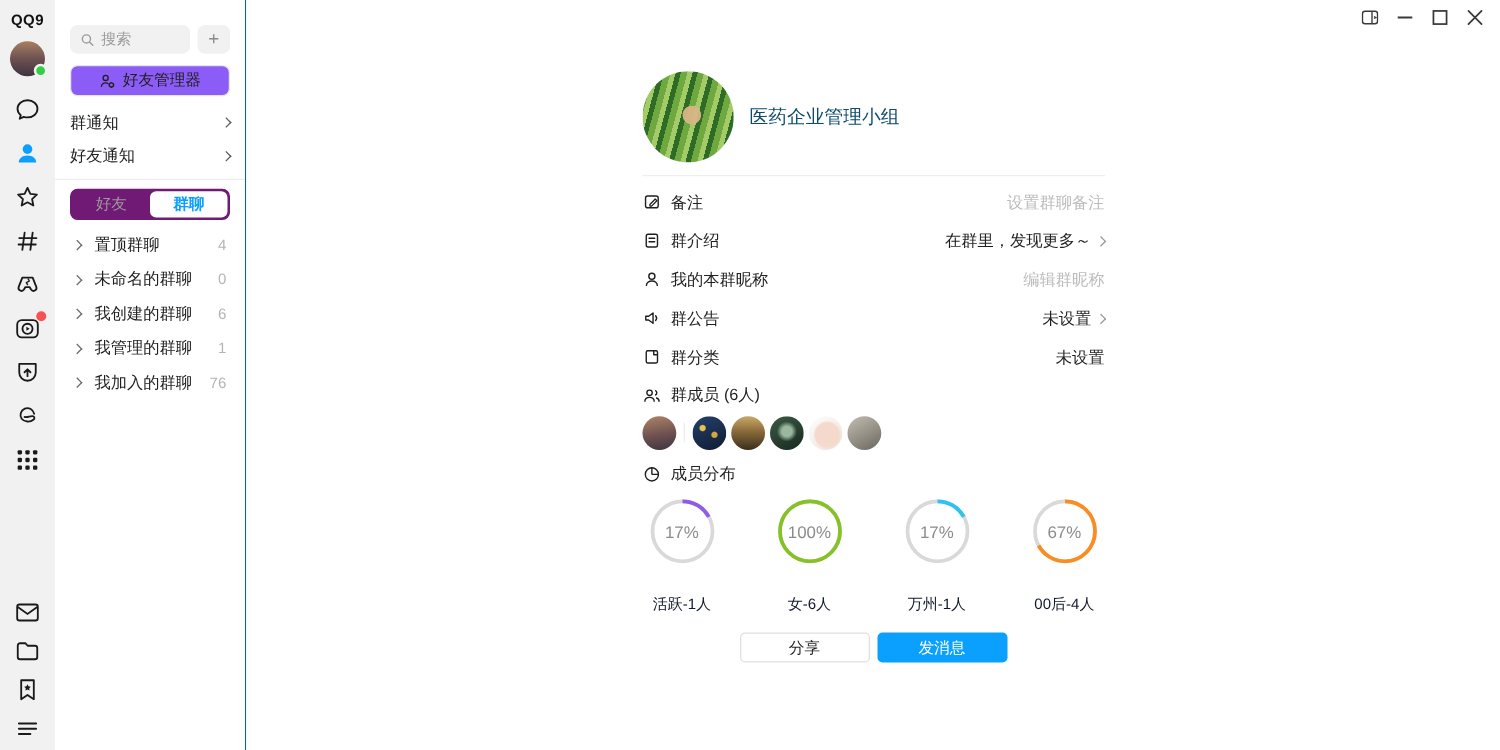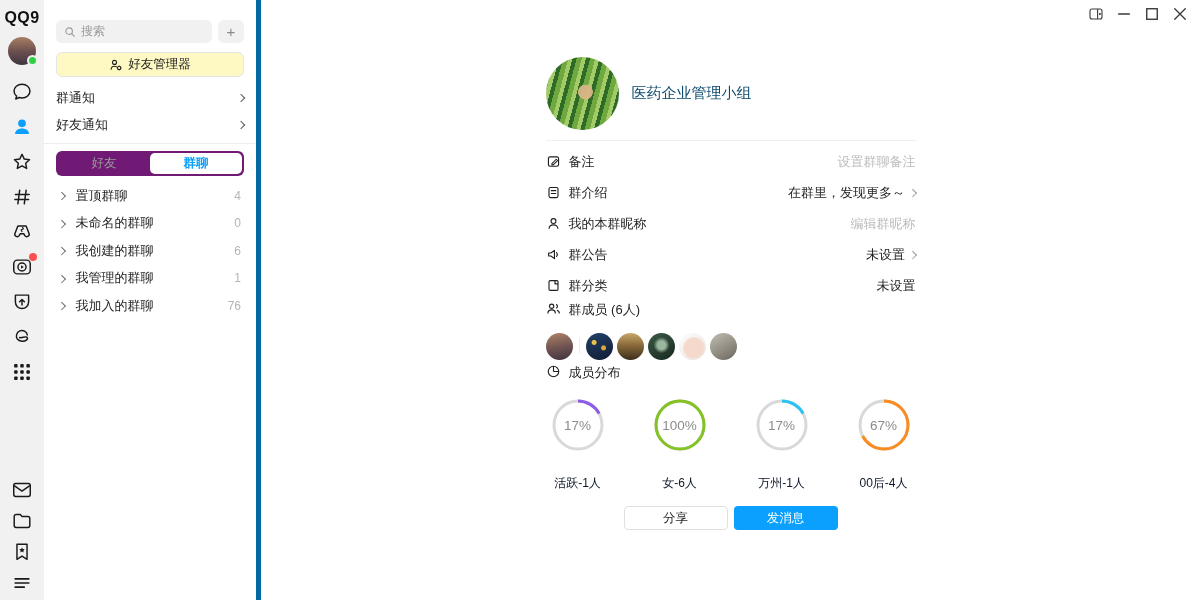--- a/index.html
+++ b/index.html
@@ -2,40 +2,40 @@
 <html><head>
 <meta charset="utf-8">
 <style>
   * { margin:0; padding:0; box-sizing:border-box; }
   html,body { width:1200px; height:600px; overflow:hidden; }
   body { font-family:"Liberation Sans", sans-serif; background:#fff; color:#1f1f1f; }
   .app { display:flex; width:1200px; height:600px; }
 
   
   .rail { width:44px; background:#f1f1f2; display:flex; flex-direction:column; align-items:center; padding:9px 0 6px; flex-shrink:0; }
-  .logo { font-size:16px; font-weight:700; color:#111; letter-spacing:.4px; }
+  .logo { font-size:12px; font-weight:700; color:#111; letter-spacing:.4px; }
   .rail-avatar { position:relative; width:28px; height:28px; border-radius:50%; margin-top:10px;
     background:linear-gradient(180deg,#a97f63 0%,#6d5150 50%,#3e3440 100%); }
   .status-dot { position:absolute; right:-2px; bottom:-1px; width:11px; height:11px; border-radius:50%;
     background:#2fd045; border:2px solid #f1f1f2; }
   .rail-nav { display:flex; flex-direction:column; gap:12px; margin-top:15px; align-items:center; }
   .rail-icon { width:23px; height:23px; position:relative; display:flex; align-items:center; justify-content:center; cursor:pointer; }
   .rail-icon svg { width:22px; height:22px; }
   .red-dot { position:absolute; top:-2px; right:-3px; width:8px; height:8px; border-radius:50%; background:#fa5151; }
   .rail-bottom { margin-top:auto; display:flex; flex-direction:column; gap:9px; align-items:center; }
   .rail-bottom .rail-icon { width:22px; height:22px; }
 
   
-  .panel { width:217px; background:#fff; border-right:5px solid #0369a1; padding:20px 12px 0; position:relative; flex-shrink:0; }
+  .panel { width:153px; background:#fff; border-right:1px solid #0369a1; padding:20px 12px 0; position:relative; flex-shrink:0; }
   .search-row { display:flex; gap:6px; }
   .search-box { flex:1; height:23px; background:#f1f1f2; border-radius:6px; display:flex; align-items:center; padding:0 8px; gap:5px; }
   .search-box svg { width:12px; height:12px; }
   .search-placeholder { font-size:12px; color:#9b9b9b; }
   .add-btn { width:26px; height:23px; background:#f1f1f2; border:none; border-radius:6px; color:#8a8a8a; font-size:15px; line-height:1; cursor:pointer; }
-  .manager-btn { margin-top:9px; width:100%; height:25px; background:#fef9c3; border:1px solid #e5e5e5; border-radius:6px;
+  .manager-btn { margin-top:9px; width:100%; height:25px; background:#8b5cf6; border:1px solid #e5e5e5; border-radius:6px;
     font-size:12.5px; color:#1f1f1f; display:flex; align-items:center; justify-content:center; gap:5px; cursor:pointer; font-family:inherit; }
   .manager-btn svg { width:14px; height:14px; }
   .notif-rows { margin-top:7px; }
   .notif-row { height:27px; display:flex; align-items:center; justify-content:space-between; font-size:13px; cursor:pointer; }
   .chev { width:6px; height:6px; border-right:1.4px solid #5a5a5a; border-top:1.4px solid #5a5a5a; transform:rotate(45deg); flex-shrink:0; }
   .panel-divider { height:1px; background:#ededed; margin:5px -12px 0; }
   .tabs { margin-top:7px; height:25px; background:#701a75; border-radius:6px; display:flex; padding:2px; }
   .tab { flex:1; display:flex; align-items:center; justify-content:center; font-size:12.5px; color:#9a9a9a; border-radius:5px; cursor:pointer; }
   .tab.active { background:#fff; color:#0ca0fe; font-weight:700; }
   .group-list { margin-top:6px; }
@@ -59,21 +59,21 @@
   .head-divider { height:1px; background:#efefef; margin-top:10px; }
 
   .field-rows { margin-top:5px; }
   .field-row { height:31px; display:flex; align-items:center; font-size:13px; cursor:pointer; }
   .field-icon { width:15px; height:15px; margin-right:8px; display:flex; }
   .field-icon svg { width:15px; height:15px; }
   .field-value { margin-left:auto; display:flex; align-items:center; gap:5px; font-size:13px; }
   .field-value.muted .val { color:#bcbcbc; }
   .val-chev { width:5.5px; height:5.5px; border-right:1.3px solid #9a9a9a; border-top:1.3px solid #9a9a9a; transform:rotate(45deg); margin-top:1px; }
 
-  .section-label { display:flex; align-items:flex-start; gap:8px; font-size:13px; height:30px; }
+  .section-label { display:flex; align-items:center; gap:8px; font-size:13px; height:30px; }
   .section-label svg { width:15px; height:15px; }
   .avatar-strip { display:flex; align-items:center; gap:4px; margin-top:1px; height:28px; }
   .member-avatar { width:27px; height:27px; border-radius:50%; cursor:pointer; flex-shrink:0; }
   .strip-divider { width:1px; height:16px; background:#ececec; margin:0 2px; }
   .m1 { background:linear-gradient(170deg,#b08468 0%,#6d5150 55%,#3c3340 100%); }
   .m2 { background:radial-gradient(circle 2px at 30% 35%, #e8c34a 0 2px, transparent 3px),
                radial-gradient(circle 2px at 65% 55%, #d8a83a 0 2px, transparent 3px),
                linear-gradient(160deg,#24406a 0%,#101c33 100%); }
   .m3 { background:linear-gradient(180deg,#caa86a 0%,#8a6a3a 45%,#3a2e1c 100%); }
   .m4 { background:radial-gradient(circle at 50% 45%, #9ab8a0 0 20%, transparent 40%),

